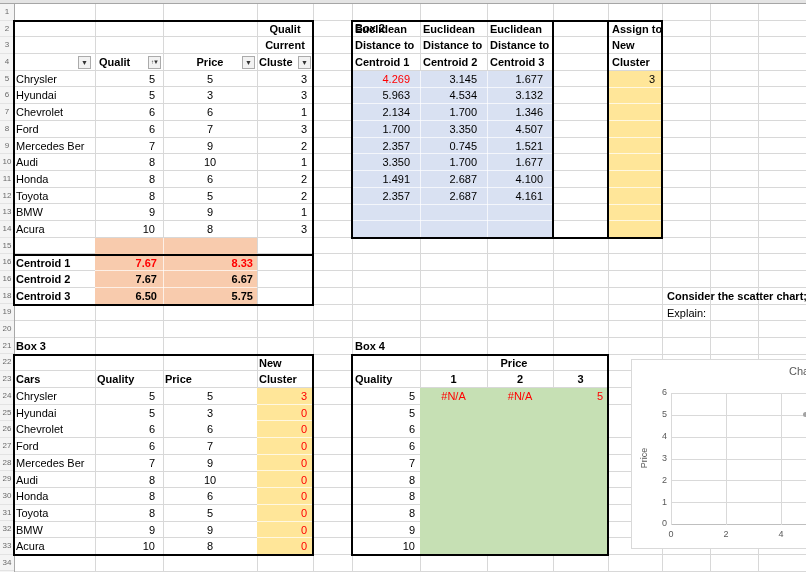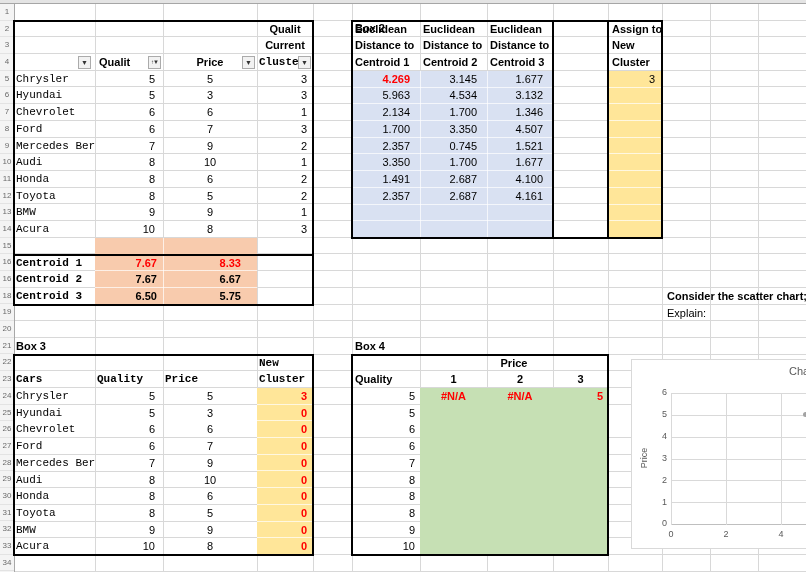--- a/index.html
+++ b/index.html
@@ -23,25 +23,25 @@
   .thline{position:absolute;background:#000;z-index:4;}
   
   .cellabs{position:absolute;z-index:5;}
   .row{display:grid;height:16.7px;}
   .g1{grid-template-columns:81px 68px 94px 56px;}
   .g2{grid-template-columns:68px 67px 66px 55px 54px;}
   .g4{grid-template-columns:68px 67px 66px 55px;}
   .c{overflow:hidden;white-space:nowrap;font-size:11px;line-height:16.7px;height:16.7px;}
   .novf{overflow:visible;}
   .b{font-weight:700;}
-  .red{color:#FF0000;font-weight:bold;}
+  .red{color:#FF0000;}
   .ra{text-align:right;}
   .ct{text-align:center;}
-  .pl2{padding-left:2px;font-family:Liberation Mono, monospace;} .pl3{padding-left:3px;} .pl4{padding-left:4px;}
-  .pr4{padding-right:16px;} .pr5{padding-right:5px;} .pr6{padding-right:6px;} .pr7{padding-right:7px;} .pr8{padding-right:8px;} .pr10{padding-right:10px;}
+  .pl2{padding-left:2px;} .pl3{padding-left:3px;} .pl4{padding-left:4px;}
+  .pr4{padding-right:4px;} .pr5{padding-right:5px;} .pr6{padding-right:6px;} .pr7{padding-right:7px;} .pr8{padding-right:8px;} .pr10{padding-right:10px;}
   
   .fbtn{position:absolute;width:13px;height:13px;background:#F2F2F2;border:1px solid #ABABAB;box-sizing:border-box;
         font-size:7px;line-height:11px;text-align:center;color:#333;z-index:6;}
   .fbtn.sort{font-size:6px;letter-spacing:-1px;}
   
   #chart{position:absolute;left:631px;top:359px;width:300px;height:190px;background:#fff;border:1px solid #D9D9D9;box-sizing:border-box;z-index:7;}
   .chline{position:absolute;background:#D9D9D9;}
   .chtick{position:absolute;font-size:9px;color:#595959;line-height:11px;}
   #chtitle{position:absolute;left:157px;top:5px;font-size:11px;color:#595959;white-space:nowrap;}
   #chylab{position:absolute;left:12px;top:98px;font-size:9px;color:#595959;transform:translate(-50%,-50%) rotate(-90deg);white-space:nowrap;}

